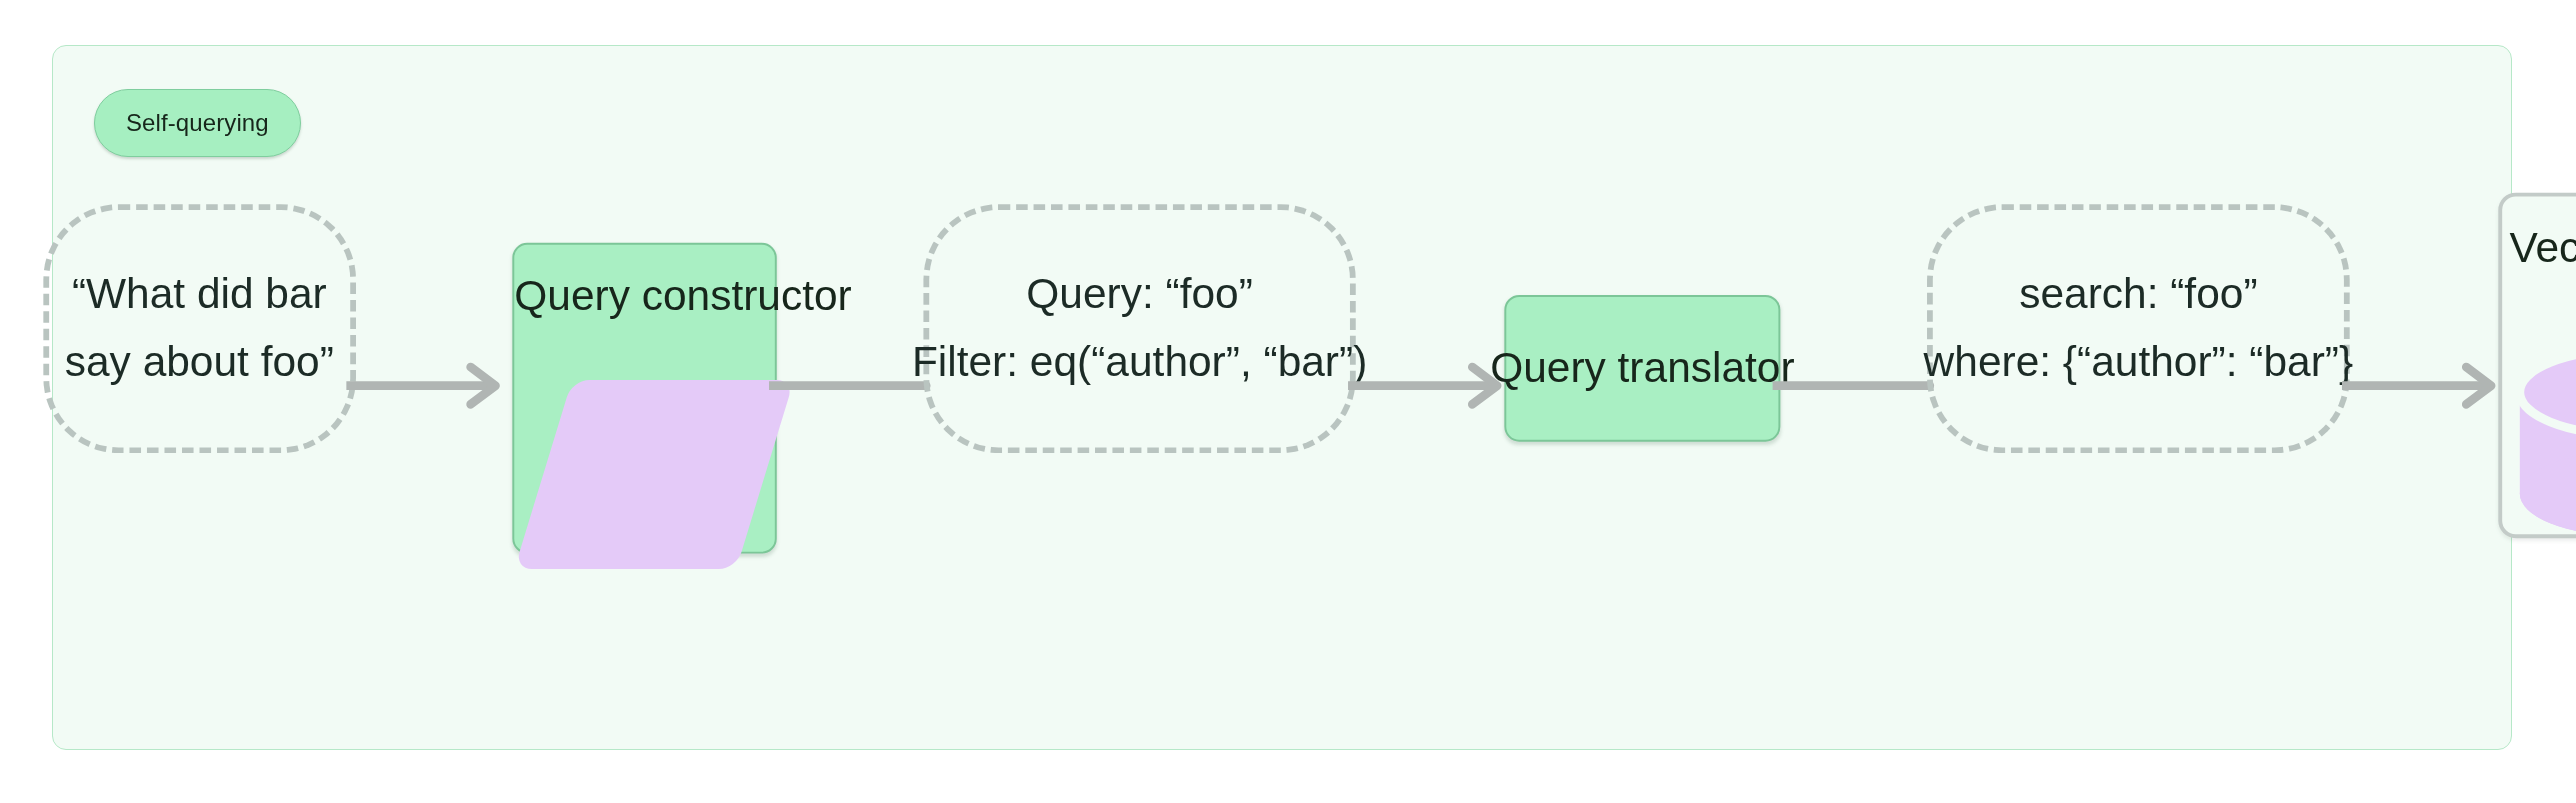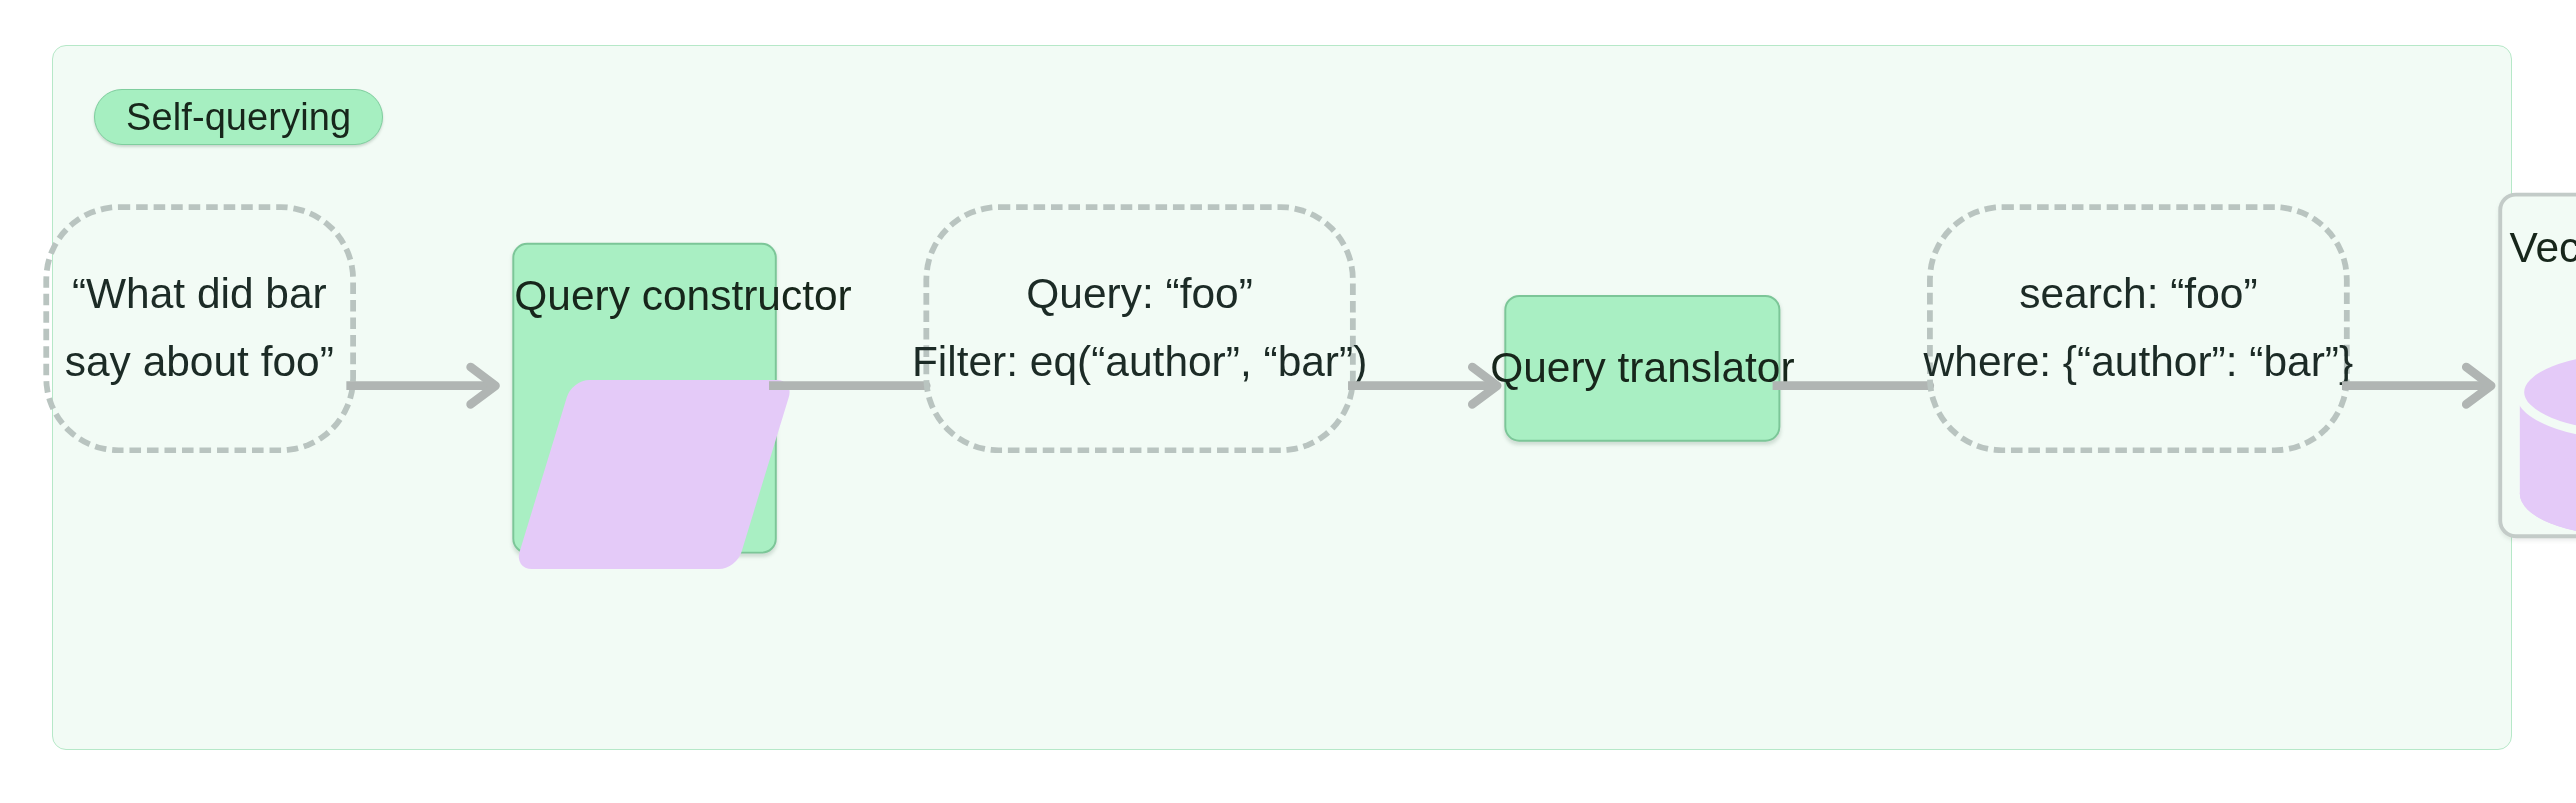--- a/index.html
+++ b/index.html
@@ -32,30 +32,30 @@
     background: #f2fbf5;
     border: 1.9px solid #b6e8c8;
     border-radius: 14px;
   }
 
   
   .subgraph-title {
     position: absolute;
     left: 41px;
     top: 43px;
-    height: 56px;
+    height: 68px;
     padding: 0 31px;
     box-sizing: border-box;
     display: flex;
     align-items: center;
     justify-content: center;
     background: #a6efc1;
     border: 1.9px solid #7fce9e;
     border-radius: 37px;
-    font-size: 38px;
+    font-size: 24px;
     color: #17261b;
     letter-spacing: 0.1px;
     box-shadow: 0 1.9px 2.6px rgba(60,90,70,0.22);
     white-space: nowrap;
   }
 
   
   .flow-row {
     position: absolute;
     left: 0;

